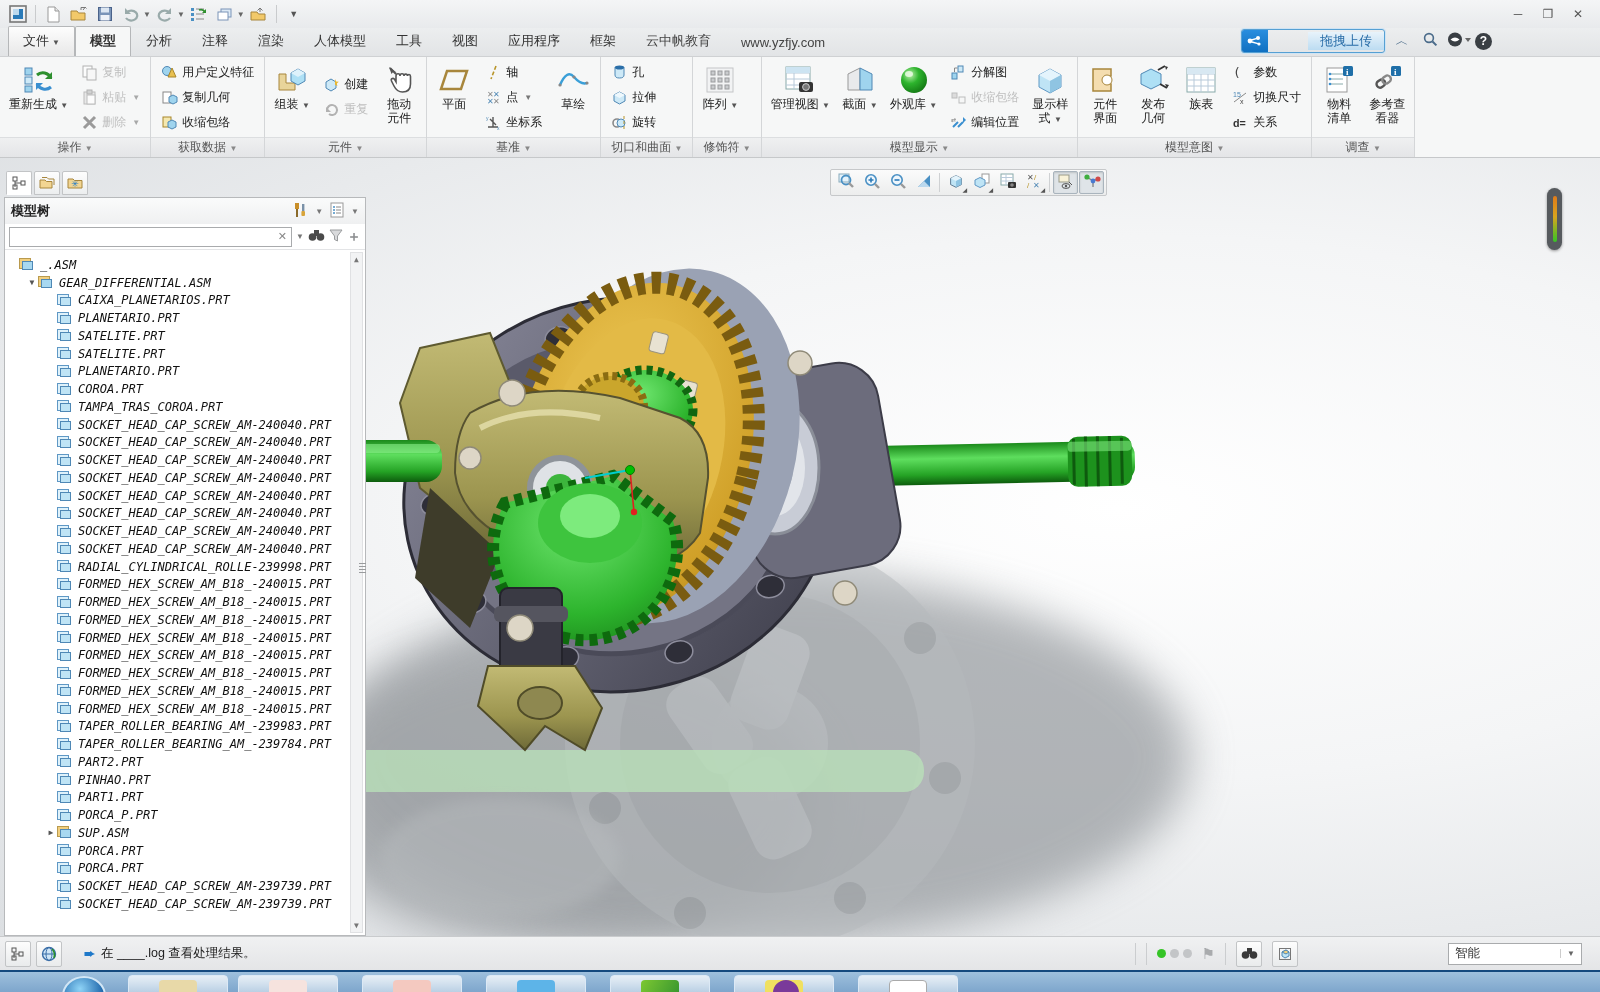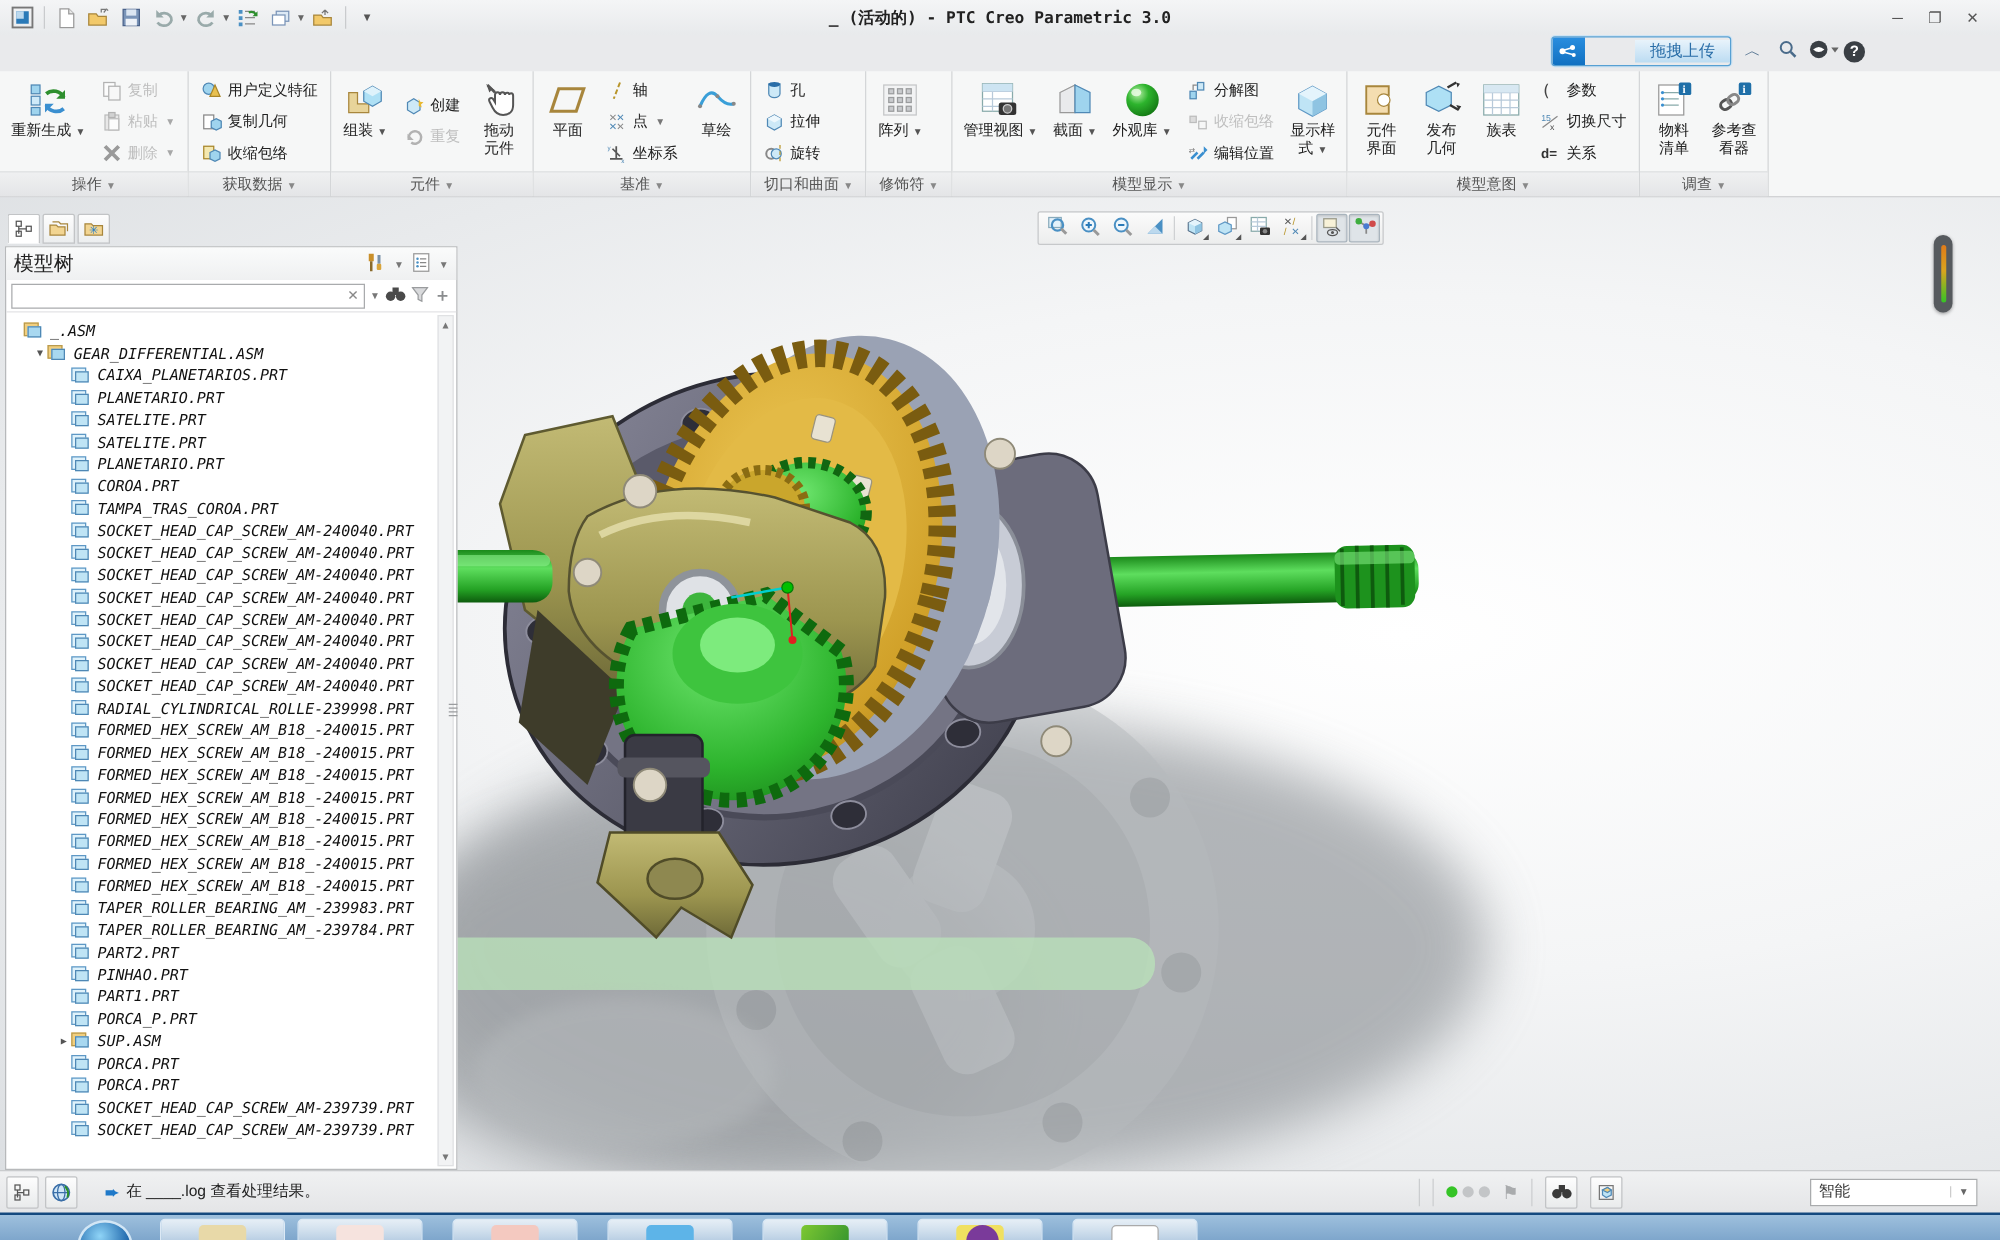--- a/index.html
+++ b/index.html
@@ -52,21 +52,21 @@
   #content { position:absolute; top:158px; left:0; right:0; bottom:56px; background:radial-gradient(ellipse at 70% 45%, #ffffff 0%, #f4f5f6 45%, #dcdfe2 100%); }
 
   
   #navtabs { position:absolute; top:13px; left:6px; display:flex; gap:2px; }
   .ntab { width:26px; height:24px; border:1px solid #c2c4c6; background:linear-gradient(#fdfdfd,#eceeef); display:flex; align-items:center; justify-content:center; border-radius:2px 2px 0 0; }
   .ntab.sel { background:#fff; border-bottom-color:#fff; }
 
   
   #treepanel { position:absolute; top:39px; left:4px; width:362px; bottom:0; background:#fff; border:1px solid #b7b9bb; display:flex; flex-direction:column; }
   #tree-head { height:26px; display:flex; align-items:center; padding:0 6px; background:linear-gradient(#fafbfb,#eff0f1); }
-  #tree-title { font-weight:normal; font-size:16px; color:#222; }
+  #tree-title { font-weight:bold; font-size:13px; color:#222; }
   #tree-tools { margin-left:auto; display:flex; align-items:center; gap:6px; }
   #tree-search { height:26px; display:flex; align-items:center; padding:0 4px; gap:4px; border-bottom:1px solid #e3e4e6; }
   #search-box { flex:1; height:20px; border:1px solid #a9abad; background:#fff; display:flex; align-items:center; padding:0 4px; }
   #search-box input { border:none; outline:none; flex:1; font-size:12px; background:transparent; }
   #search-box .x { color:#888; font-size:11px; }
   #treelist { flex:1; position:relative; overflow:hidden; font-family:"DejaVu Sans Mono",monospace; font-size:12px;font-style:italic; }
   #tree-rows { position:absolute; top:6px; left:2px; right:16px; }
   .trow { height:17.75px; display:flex; align-items:center; white-space:nowrap; color:#111; }
   .trow .arrow { width:12px; font-size:8px; color:#555; text-align:center; flex:none; }
   .trow .ticon { width:16px; height:13px; margin-right:5px; flex:none; position:relative; }
@@ -188,28 +188,41 @@
           <svg width="17" height="16" viewBox="0 0 17 16">
             <path d="M1 6 h6 l1.5 2 H15 V14 H1z" fill="#f2c96a" stroke="#a8863c"></path>
             <path d="M10 6 V2 M10 2 l-2.5 2.5 M10 2 l2.5 2.5" stroke="#777" fill="none"></path>
           </svg>
         </span>
         <span class="qsep"></span>
         <span class="qbtn">
           <span style="font-size:9px;color:#555">▼</span>
         </span>
       </div>
-    <div id="win-title">_ (活动的) - PTC Creo Parametric 3.0</div>
     <div id="winctrl">
       <span class="wbtn">─</span>
       <span class="wbtn">❐</span>
       <span class="wbtn">✕</span>
     </div>
   </div>
 
+  <div id="tabrow">
+      <div class="rtab file"><span>文件</span><span class="c">▼</span></div>
+      <div class="rtab active">模型</div>
+      <div class="rtab">分析</div>
+      <div class="rtab">注释</div>
+      <div class="rtab">渲染</div>
+      <div class="rtab">人体模型</div>
+      <div class="rtab">工具</div>
+      <div class="rtab">视图</div>
+      <div class="rtab">应用程序</div>
+      <div class="rtab">框架</div>
+      <div class="rtab dim">云中帆教育</div>
+      <div class="rtab dim">www.yzfjy.com</div>
+    </div>
 
   <div id="cloud">
     <div id="cloud-btn">
       <span id="cloud-ic">
         <svg width="16" height="12" viewBox="0 0 16 12">
             <circle cx="3" cy="6" r="2.4" fill="#fff"></circle>
             <circle cx="11" cy="3" r="2" fill="#fff"></circle>
             <circle cx="12" cy="9" r="1.6" fill="#fff"></circle>
             <path d="M4.5 5 L10 3.4 M5 7 L11 8.6" stroke="#fff" stroke-width="1.4"></path>
           </svg>

